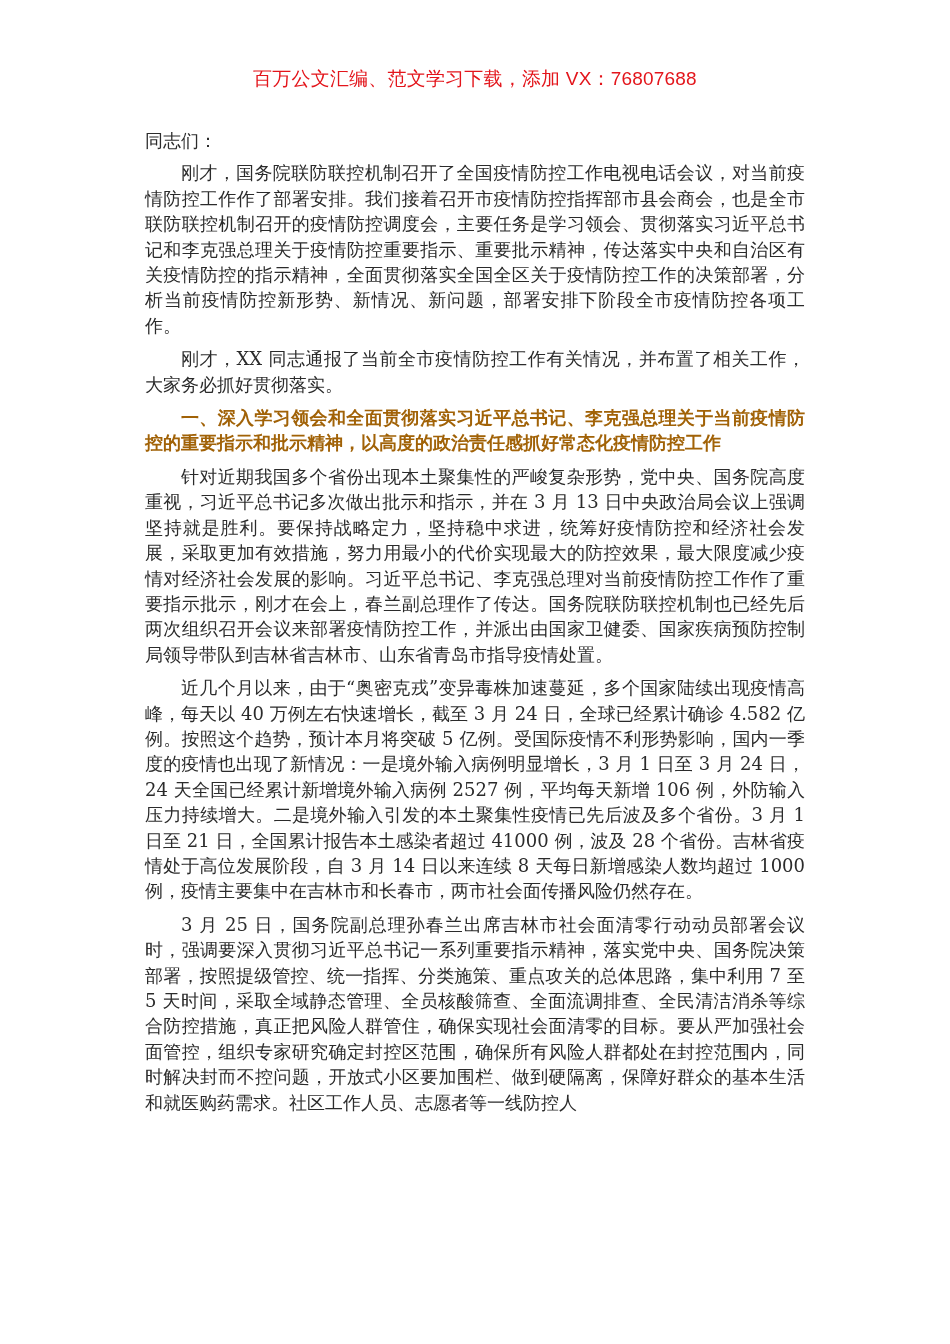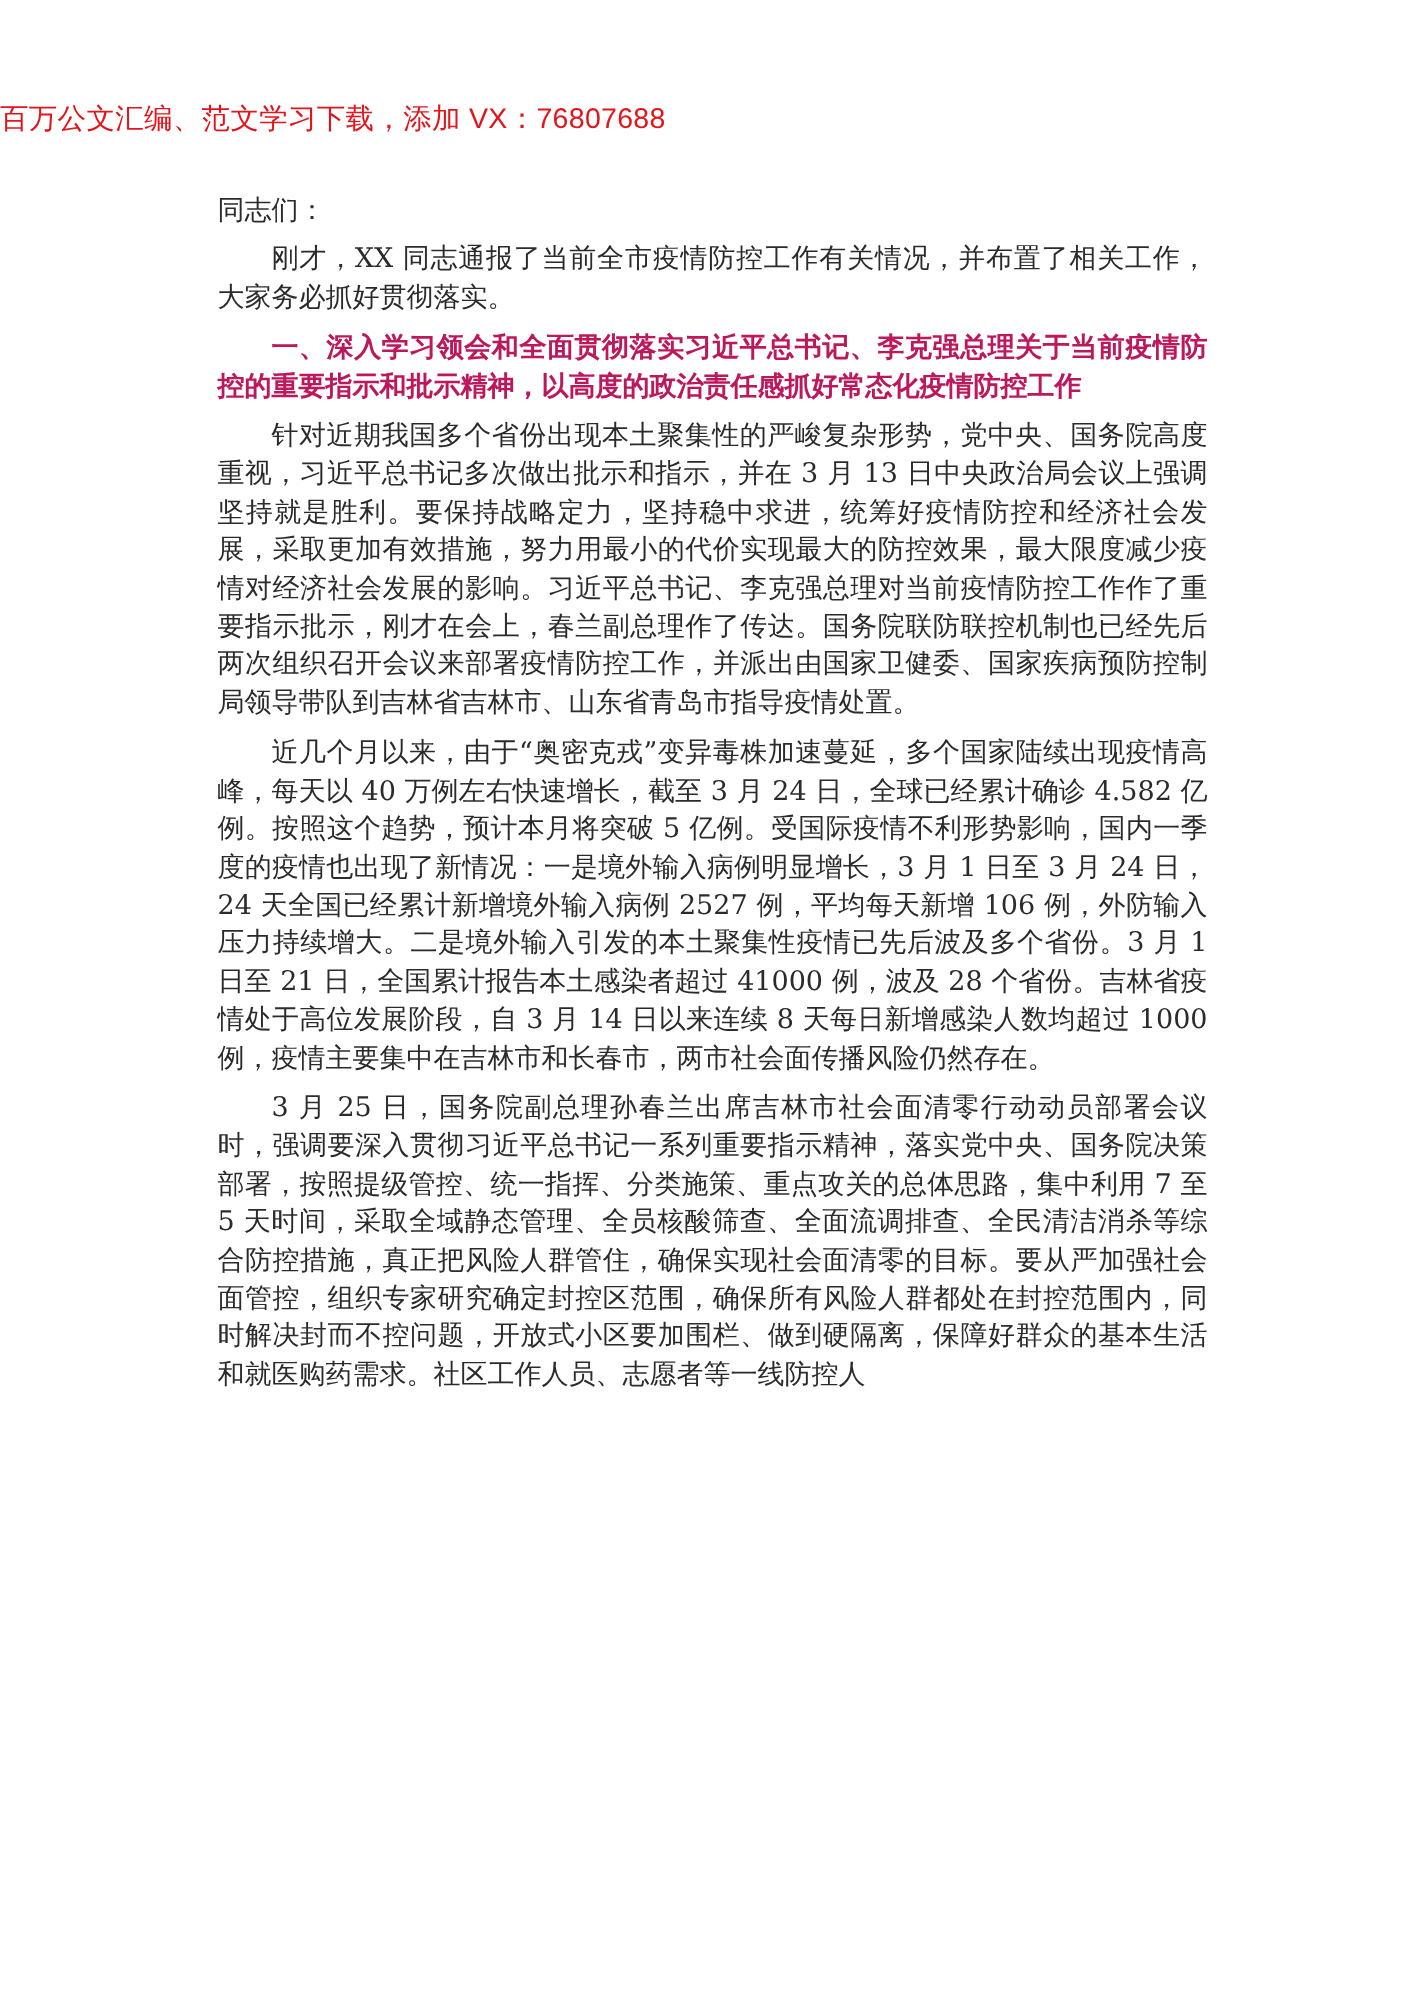--- a/index.html
+++ b/index.html
@@ -1,36 +1,37 @@
 <!DOCTYPE html>
 <html><head>
 <meta charset="utf-8">
 <style>
   html, body { margin: 0; padding: 0; background: #ffffff; }
   body { width: 950px; height: 1344px; position: relative; overflow: hidden; }
   .banner {
-    position: absolute; left: 0; top: 66px; width: 950px; text-align: left;
+    position: absolute; left: 0; top: 66px; width: 950px; text-align: center;
     font-family: "Liberation Sans", "DejaVu Sans", sans-serif;
     font-size: 19px; color: #e3151b; letter-spacing: 0.2px;
   }
   .page {
     position: absolute; left: 145px; top: 128px; width: 660px;
     font-family: "DejaVu Serif", "Liberation Serif", serif;
     font-size: 18px; color: #2b2b2b; line-height: 25.4px;
     text-align: justify;
   }
   .salutation { margin: 0 0 7px 0; }
   .para { margin: 0 0 8px 0; text-indent: 2em; }
-  .heading { margin: 0 0 8px 0; text-indent: 2em; font-weight: bold; color: #be185d; }
+  .heading { margin: 0 0 8px 0; text-indent: 2em; font-weight: bold; color: #a16207; }
 </style>
 </head>
 <body>
 
 <div class="banner">百万公文汇编、范文学习下载，添加 VX：76807688</div>
 
 <div class="page">
   <p class="salutation">同志们：</p>
+  <p class="para">刚才，国务院联防联控机制召开了全国疫情防控工作电视电话会议，对当前疫情防控工作作了部署安排。我们接着召开市疫情防控指挥部市县会商会，也是全市联防联控机制召开的疫情防控调度会，主要任务是学习领会、贯彻落实习近平总书记和李克强总理关于疫情防控重要指示、重要批示精神，传达落实中央和自治区有关疫情防控的指示精神，全面贯彻落实全国全区关于疫情防控工作的决策部署，分析当前疫情防控新形势、新情况、新问题，部署安排下阶段全市疫情防控各项工作。</p>
   <p class="para">刚才，XX 同志通报了当前全市疫情防控工作有关情况，并布置了相关工作，大家务必抓好贯彻落实。</p>
   <p class="heading">一、深入学习领会和全面贯彻落实习近平总书记、李克强总理关于当前疫情防控的重要指示和批示精神，以高度的政治责任感抓好常态化疫情防控工作</p>
   <p class="para">针对近期我国多个省份出现本土聚集性的严峻复杂形势，党中央、国务院高度重视，习近平总书记多次做出批示和指示，并在 3 月 13 日中央政治局会议上强调坚持就是胜利。要保持战略定力，坚持稳中求进，统筹好疫情防控和经济社会发展，采取更加有效措施，努力用最小的代价实现最大的防控效果，最大限度减少疫情对经济社会发展的影响。习近平总书记、李克强总理对当前疫情防控工作作了重要指示批示，刚才在会上，春兰副总理作了传达。国务院联防联控机制也已经先后两次组织召开会议来部署疫情防控工作，并派出由国家卫健委、国家疾病预防控制局领导带队到吉林省吉林市、山东省青岛市指导疫情处置。</p>
   <p class="para">近几个月以来，由于“奥密克戎”变异毒株加速蔓延，多个国家陆续出现疫情高峰，每天以 40 万例左右快速增长，截至 3 月 24 日，全球已经累计确诊 4.582 亿例。按照这个趋势，预计本月将突破 5 亿例。受国际疫情不利形势影响，国内一季度的疫情也出现了新情况：一是境外输入病例明显增长，3 月 1 日至 3 月 24 日，24 天全国已经累计新增境外输入病例 2527 例，平均每天新增 106 例，外防输入压力持续增大。二是境外输入引发的本土聚集性疫情已先后波及多个省份。3 月 1 日至 21 日，全国累计报告本土感染者超过 41000 例，波及 28 个省份。吉林省疫情处于高位发展阶段，自 3 月 14 日以来连续 8 天每日新增感染人数均超过 1000 例，疫情主要集中在吉林市和长春市，两市社会面传播风险仍然存在。</p>
   <p class="para">3 月 25 日，国务院副总理孙春兰出席吉林市社会面清零行动动员部署会议时，强调要深入贯彻习近平总书记一系列重要指示精神，落实党中央、国务院决策部署，按照提级管控、统一指挥、分类施策、重点攻关的总体思路，集中利用 7 至 5 天时间，采取全域静态管理、全员核酸筛查、全面流调排查、全民清洁消杀等综合防控措施，真正把风险人群管住，确保实现社会面清零的目标。要从严加强社会面管控，组织专家研究确定封控区范围，确保所有风险人群都处在封控范围内，同时解决封而不控问题，开放式小区要加围栏、做到硬隔离，保障好群众的基本生活和就医购药需求。社区工作人员、志愿者等一线防控人</p>
 </div>
 
 </body></html>

